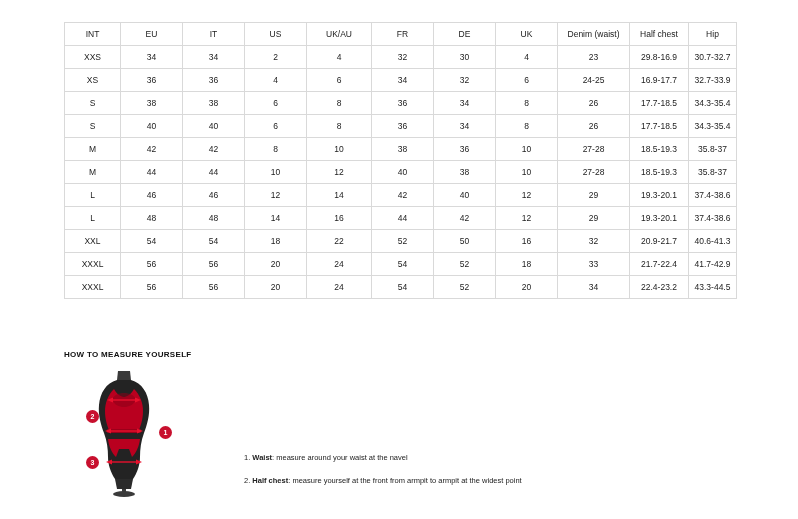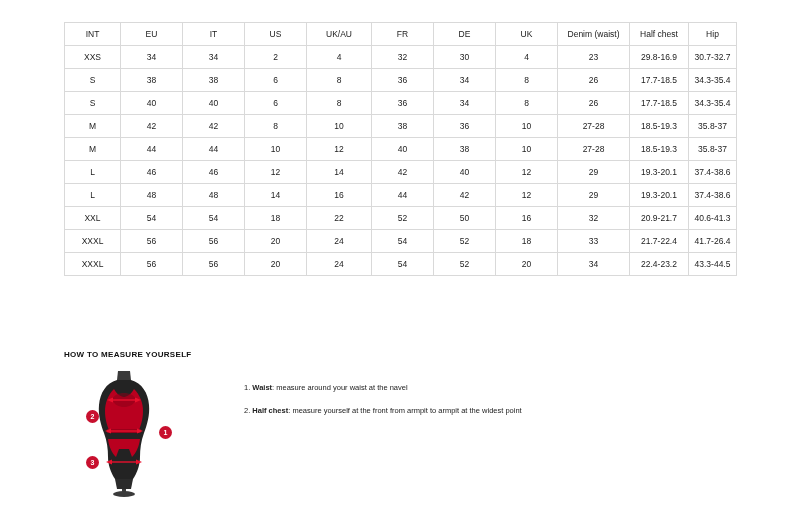--- a/index.html
+++ b/index.html
@@ -71,21 +71,21 @@
   .measure-title {
     font-size: 8px;
     font-weight: bold;
     letter-spacing: 0.3px;
     color: #111111;
     margin-bottom: 10px;
   }
   .measure-body {
     position: relative;
     display: flex;
-    align-items: flex-start;
+    align-items: flex-end;
   }
   .figure-col {
     position: relative;
     width: 120px;
     height: 130px;
     flex: 0 0 120px;
   }
   .notes-col {
     flex: 1 1 auto;
     padding-top: 14px;
@@ -169,20 +169,33 @@
           <td>2</td>
           <td>4</td>
           <td>32</td>
           <td>30</td>
           <td>4</td>
           <td>23</td>
           <td>29.8-16.9</td>
           <td>30.7-32.7</td>
         </tr>
         <tr>
+          <td>XS</td>
+          <td>36</td>
+          <td>36</td>
+          <td>4</td>
+          <td>6</td>
+          <td>34</td>
+          <td>32</td>
+          <td>6</td>
+          <td>24-25</td>
+          <td>16.9-17.7</td>
+          <td>32.7-33.9</td>
+        </tr>
+        <tr>
           <td>S</td>
           <td>38</td>
           <td>38</td>
           <td>6</td>
           <td>8</td>
           <td>36</td>
           <td>34</td>
           <td>8</td>
           <td>26</td>
           <td>17.7-18.5</td>
@@ -270,21 +283,21 @@
           <td>XXXL</td>
           <td>56</td>
           <td>56</td>
           <td>20</td>
           <td>24</td>
           <td>54</td>
           <td>52</td>
           <td>18</td>
           <td>33</td>
           <td>21.7-22.4</td>
-          <td>41.7-26.4</td>
+          <td>41.7-42.9</td>
         </tr>
         <tr>
           <td>XXXL</td>
           <td>56</td>
           <td>56</td>
           <td>20</td>
           <td>24</td>
           <td>54</td>
           <td>52</td>
           <td>20</td>

